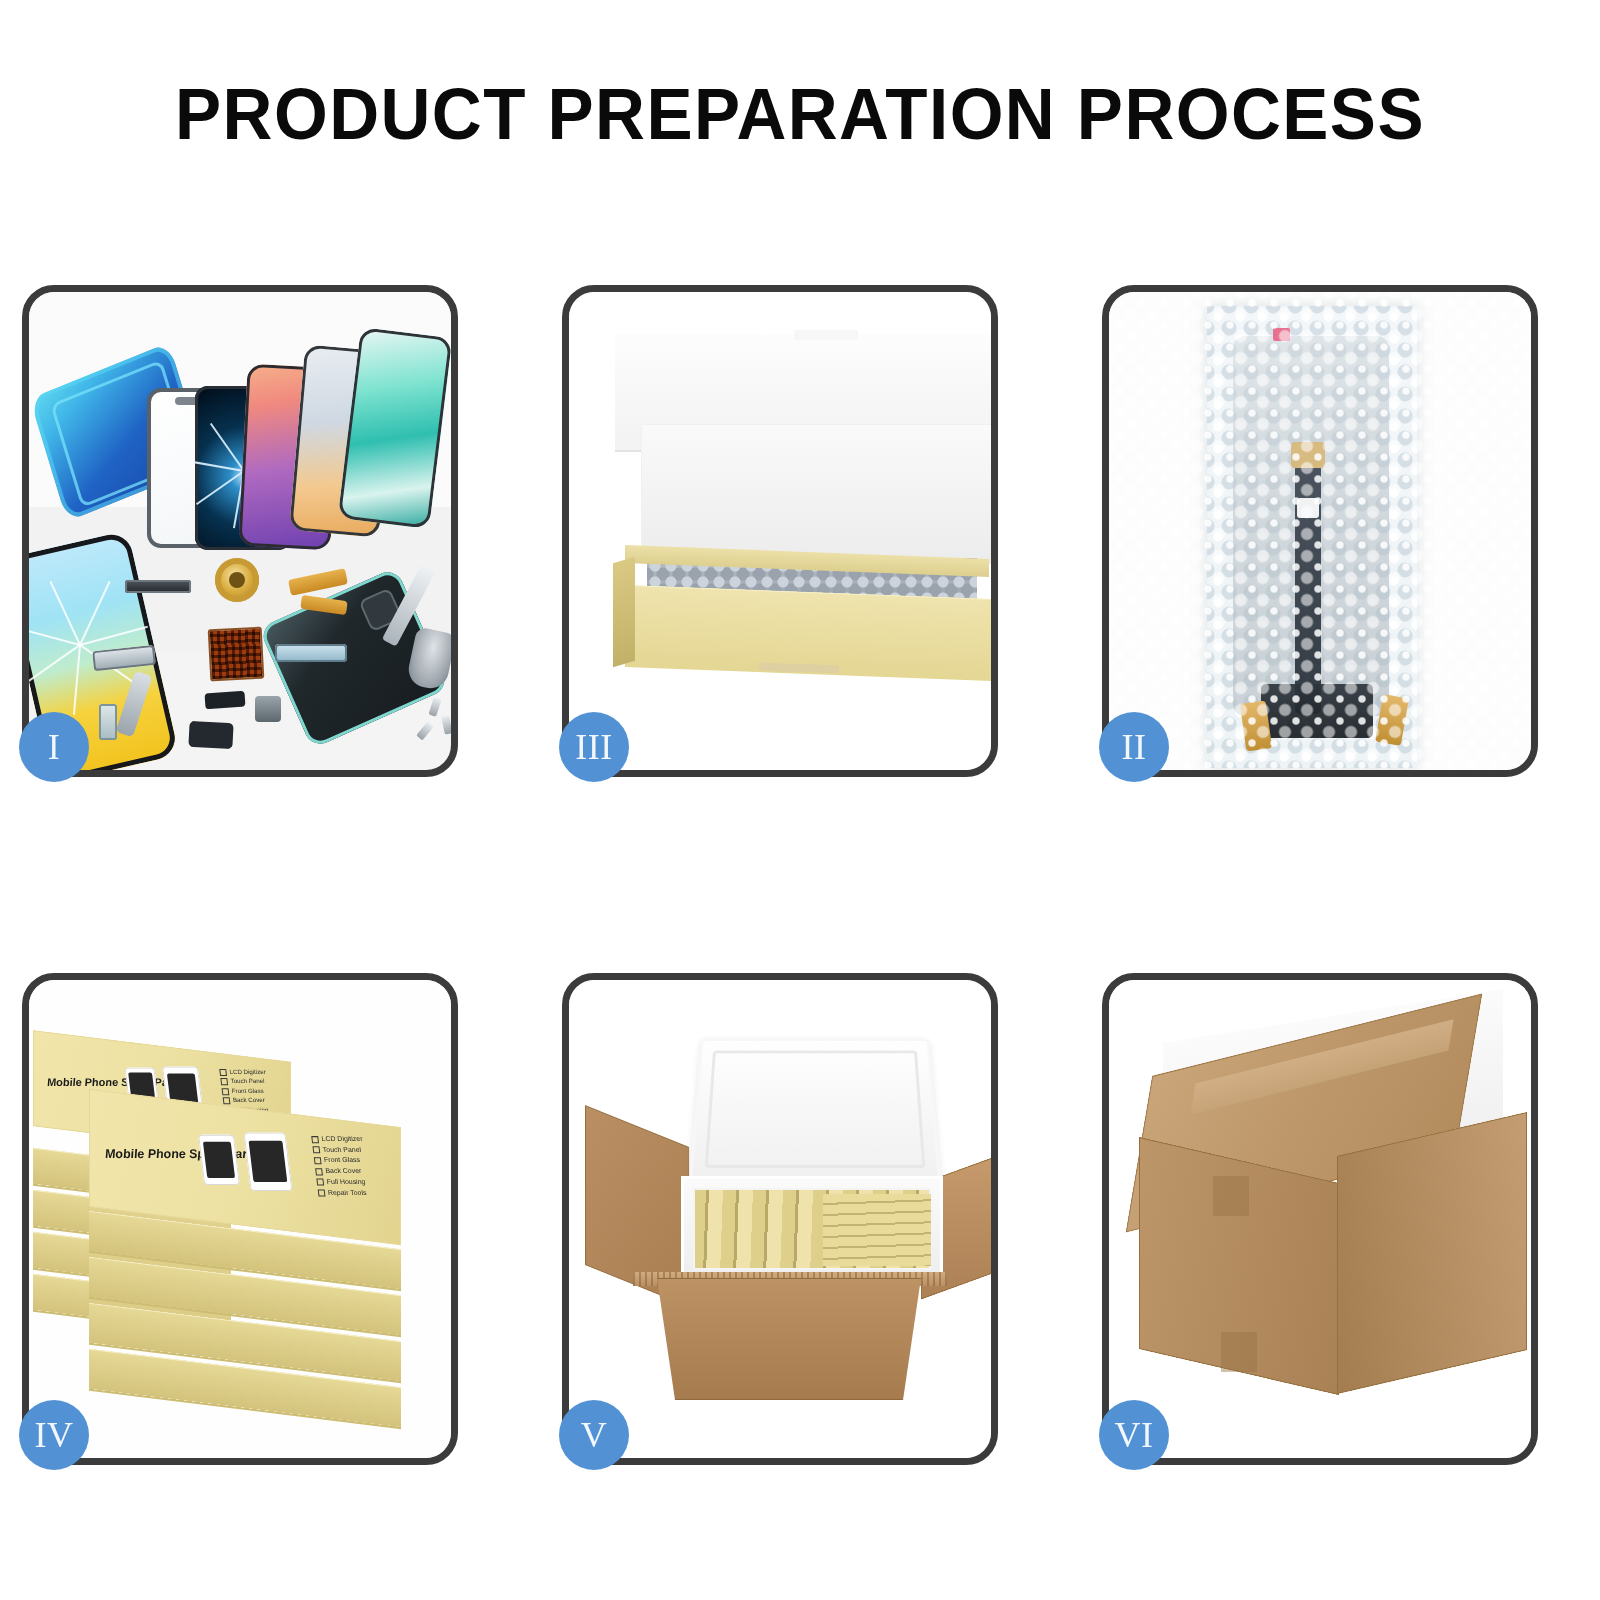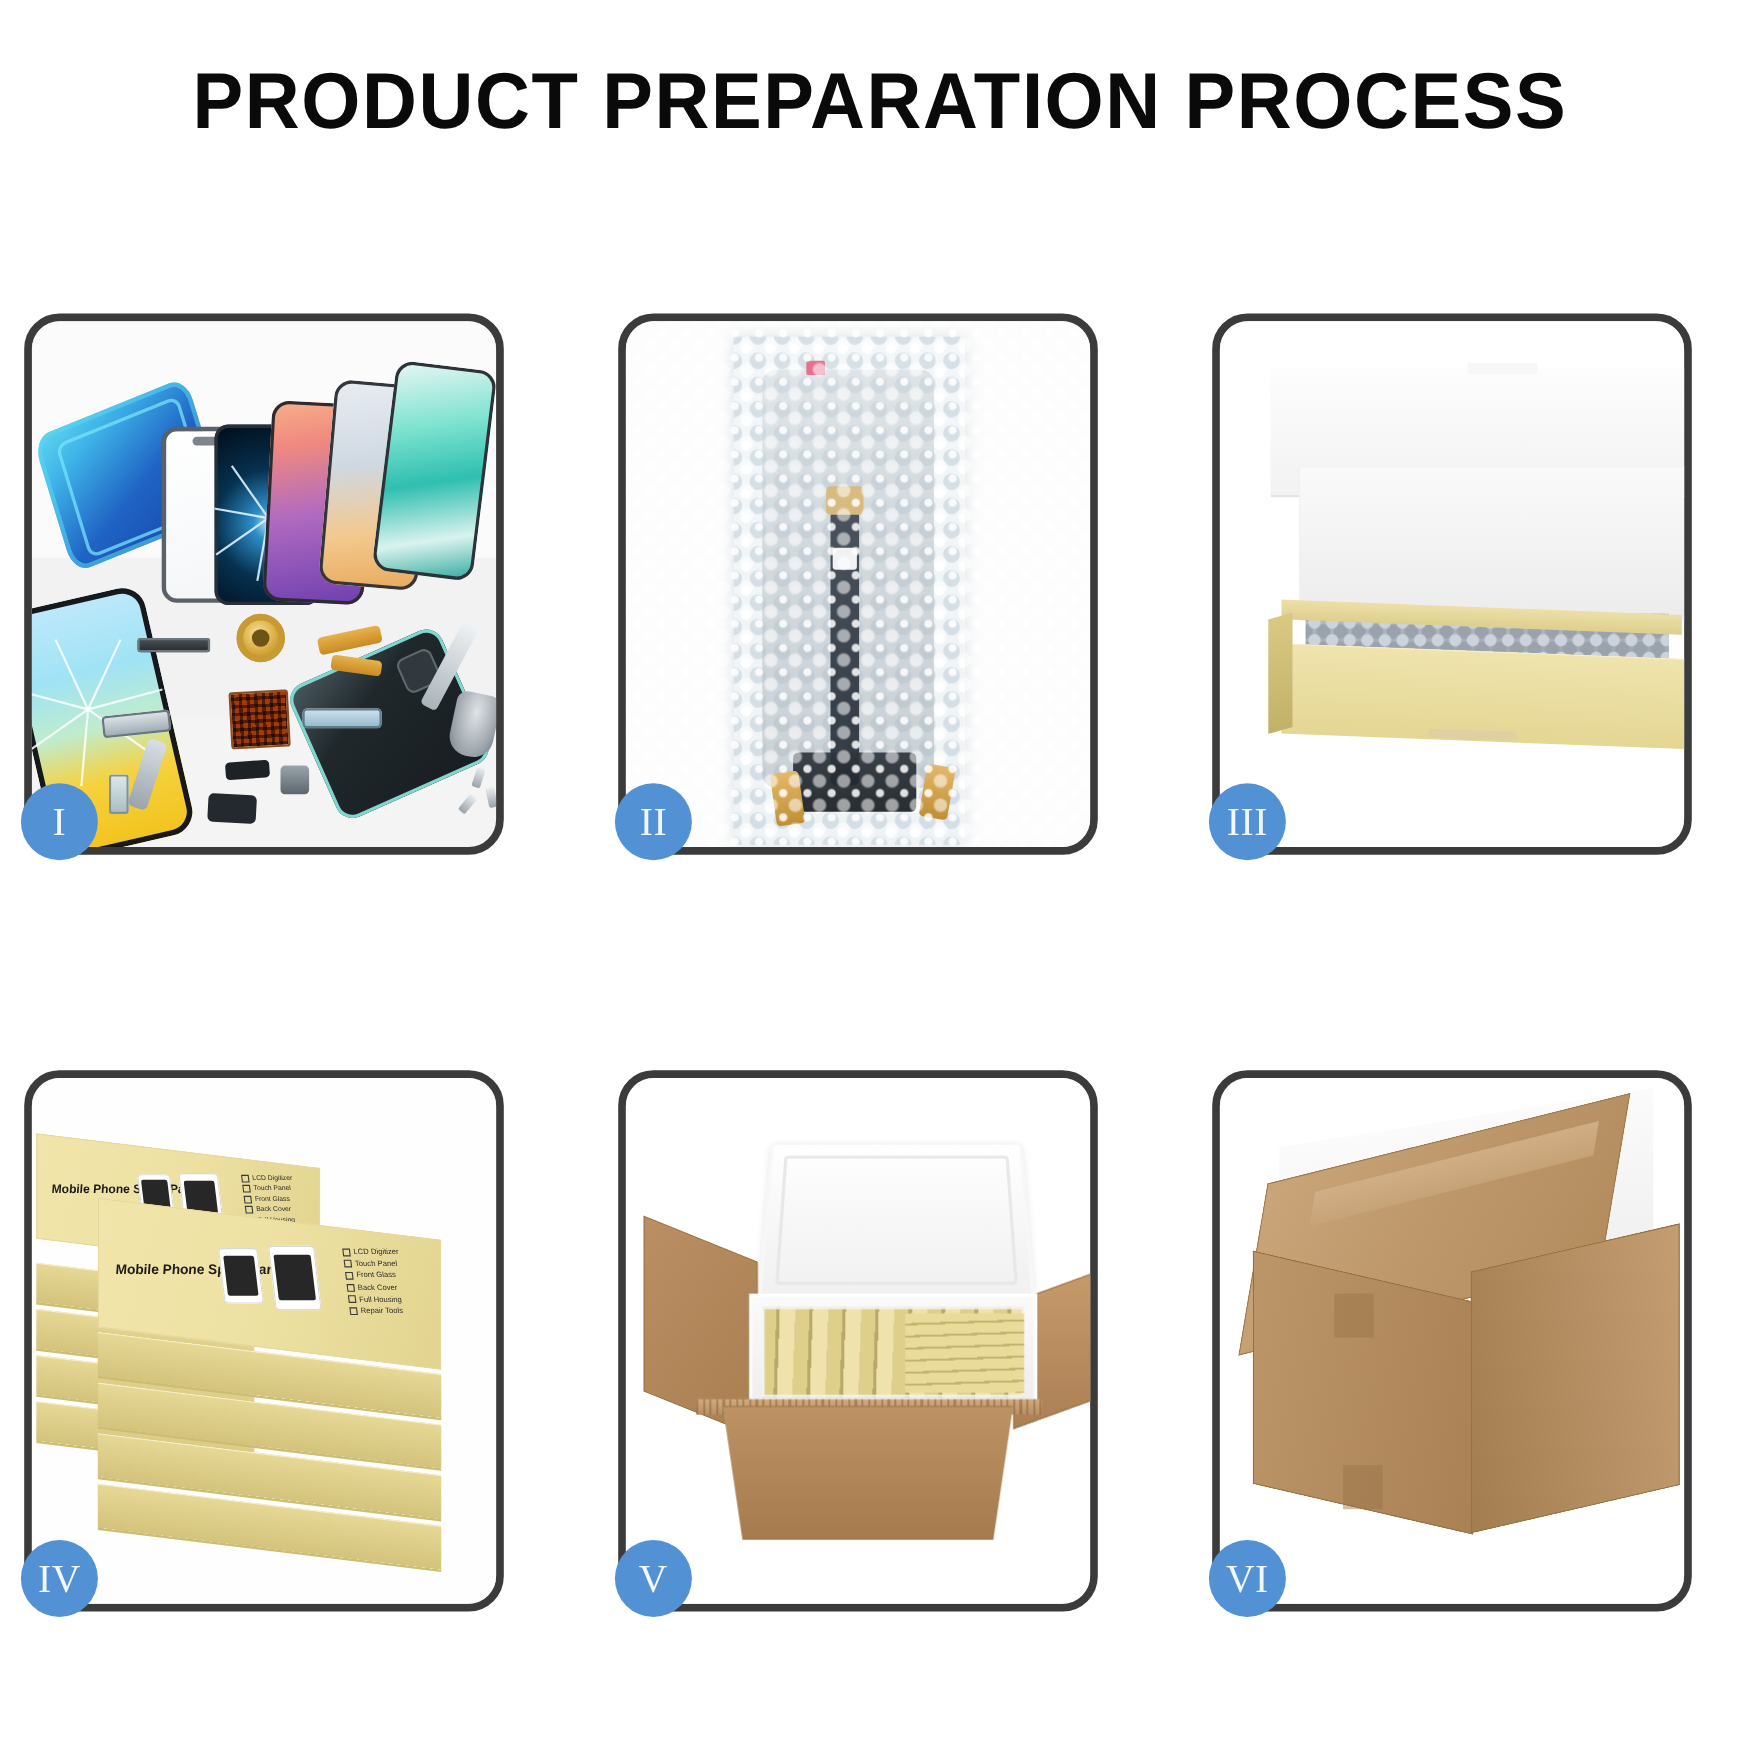--- a/index.html
+++ b/index.html
@@ -5,21 +5,21 @@
   * { box-sizing: border-box; margin: 0; padding: 0; }
   html, body {
     width: 1600px; height: 1600px;
     background: #ffffff;
     font-family: "Liberation Sans", sans-serif;
     overflow: hidden;
   }
   .page { position: relative; width: 1600px; height: 1600px; background:#fff; }
 
   
-  .header { padding-top: 56px; text-align: center; }
+  .header { padding-top: 78px; text-align: center; }
   .title {
     font-size: 72px; font-weight: 700; letter-spacing: 1.5px;
     color: #0a0a0a; line-height: 1.02;
     transform: scaleX(0.96); transform-origin: center;
     white-space: nowrap;
   }
   .subtitle {
     margin-top: 26px; font-size: 29.5px; font-weight: 400;
     color: #1a1a1a; letter-spacing: .2px; white-space: nowrap;
   }
@@ -475,48 +475,48 @@
         <div class="btn-lbl"></div>
         <div class="tool"></div>
         <div class="brush"></div>
         <div class="screw" style="left:402px;top:406px;transform:rotate(18deg)"></div>
         <div class="screw" style="left:414px;top:424px;transform:rotate(-12deg)"></div>
         <div class="screw" style="left:392px;top:430px;transform:rotate(40deg)"></div>
       </div>
       <div class="badge">I</div>
     </div>
 
+    <div class="panel p3">
+      <div class="clip">
+        <div class="b3-lidback"></div>
+        <div class="b3-lidfront"></div>
+        <div class="b3-bubble"></div>
+        <div class="b3-rim"></div>
+        <div class="b3-front"></div>
+        <div class="b3-left"></div>
+        <div class="b3-tab"></div>
+      </div>
+      <div class="badge">III</div>
+    </div>
+
     <div class="panel p2">
       <div class="clip">
         <div class="bw-bag"></div>
         <div class="bw-screen" style="left:124px"></div>
         <div class="bw-pink" style="left:164px"></div>
         <div class="bw-flex" style="left:186px"></div>
         <div class="bw-ic" style="left:188px"></div>
         <div class="bw-conn" style="left:152px"></div>
         <div class="bw-gold1" style="left:134px"></div>
         <div class="bw-gold2" style="left:270px"></div>
         <div class="bw-overlay"></div>
       </div>
       <div class="badge">II</div>
     </div>
 
-    <div class="panel p3">
-      <div class="clip">
-        <div class="b3-lidback"></div>
-        <div class="b3-lidfront"></div>
-        <div class="b3-bubble"></div>
-        <div class="b3-rim"></div>
-        <div class="b3-front"></div>
-        <div class="b3-left"></div>
-        <div class="b3-tab"></div>
-      </div>
-      <div class="badge">III</div>
-    </div>
-
     <div class="panel p4">
       <div class="clip">
         <div class="stack">
 
           <div class="col-a">
             <div class="gbox side" style="top:180px"></div>
             <div class="gbox side" style="top:222px"></div>
             <div class="gbox side" style="top:264px"></div>
             <div class="gbox side" style="top:306px"></div>
           </div>

